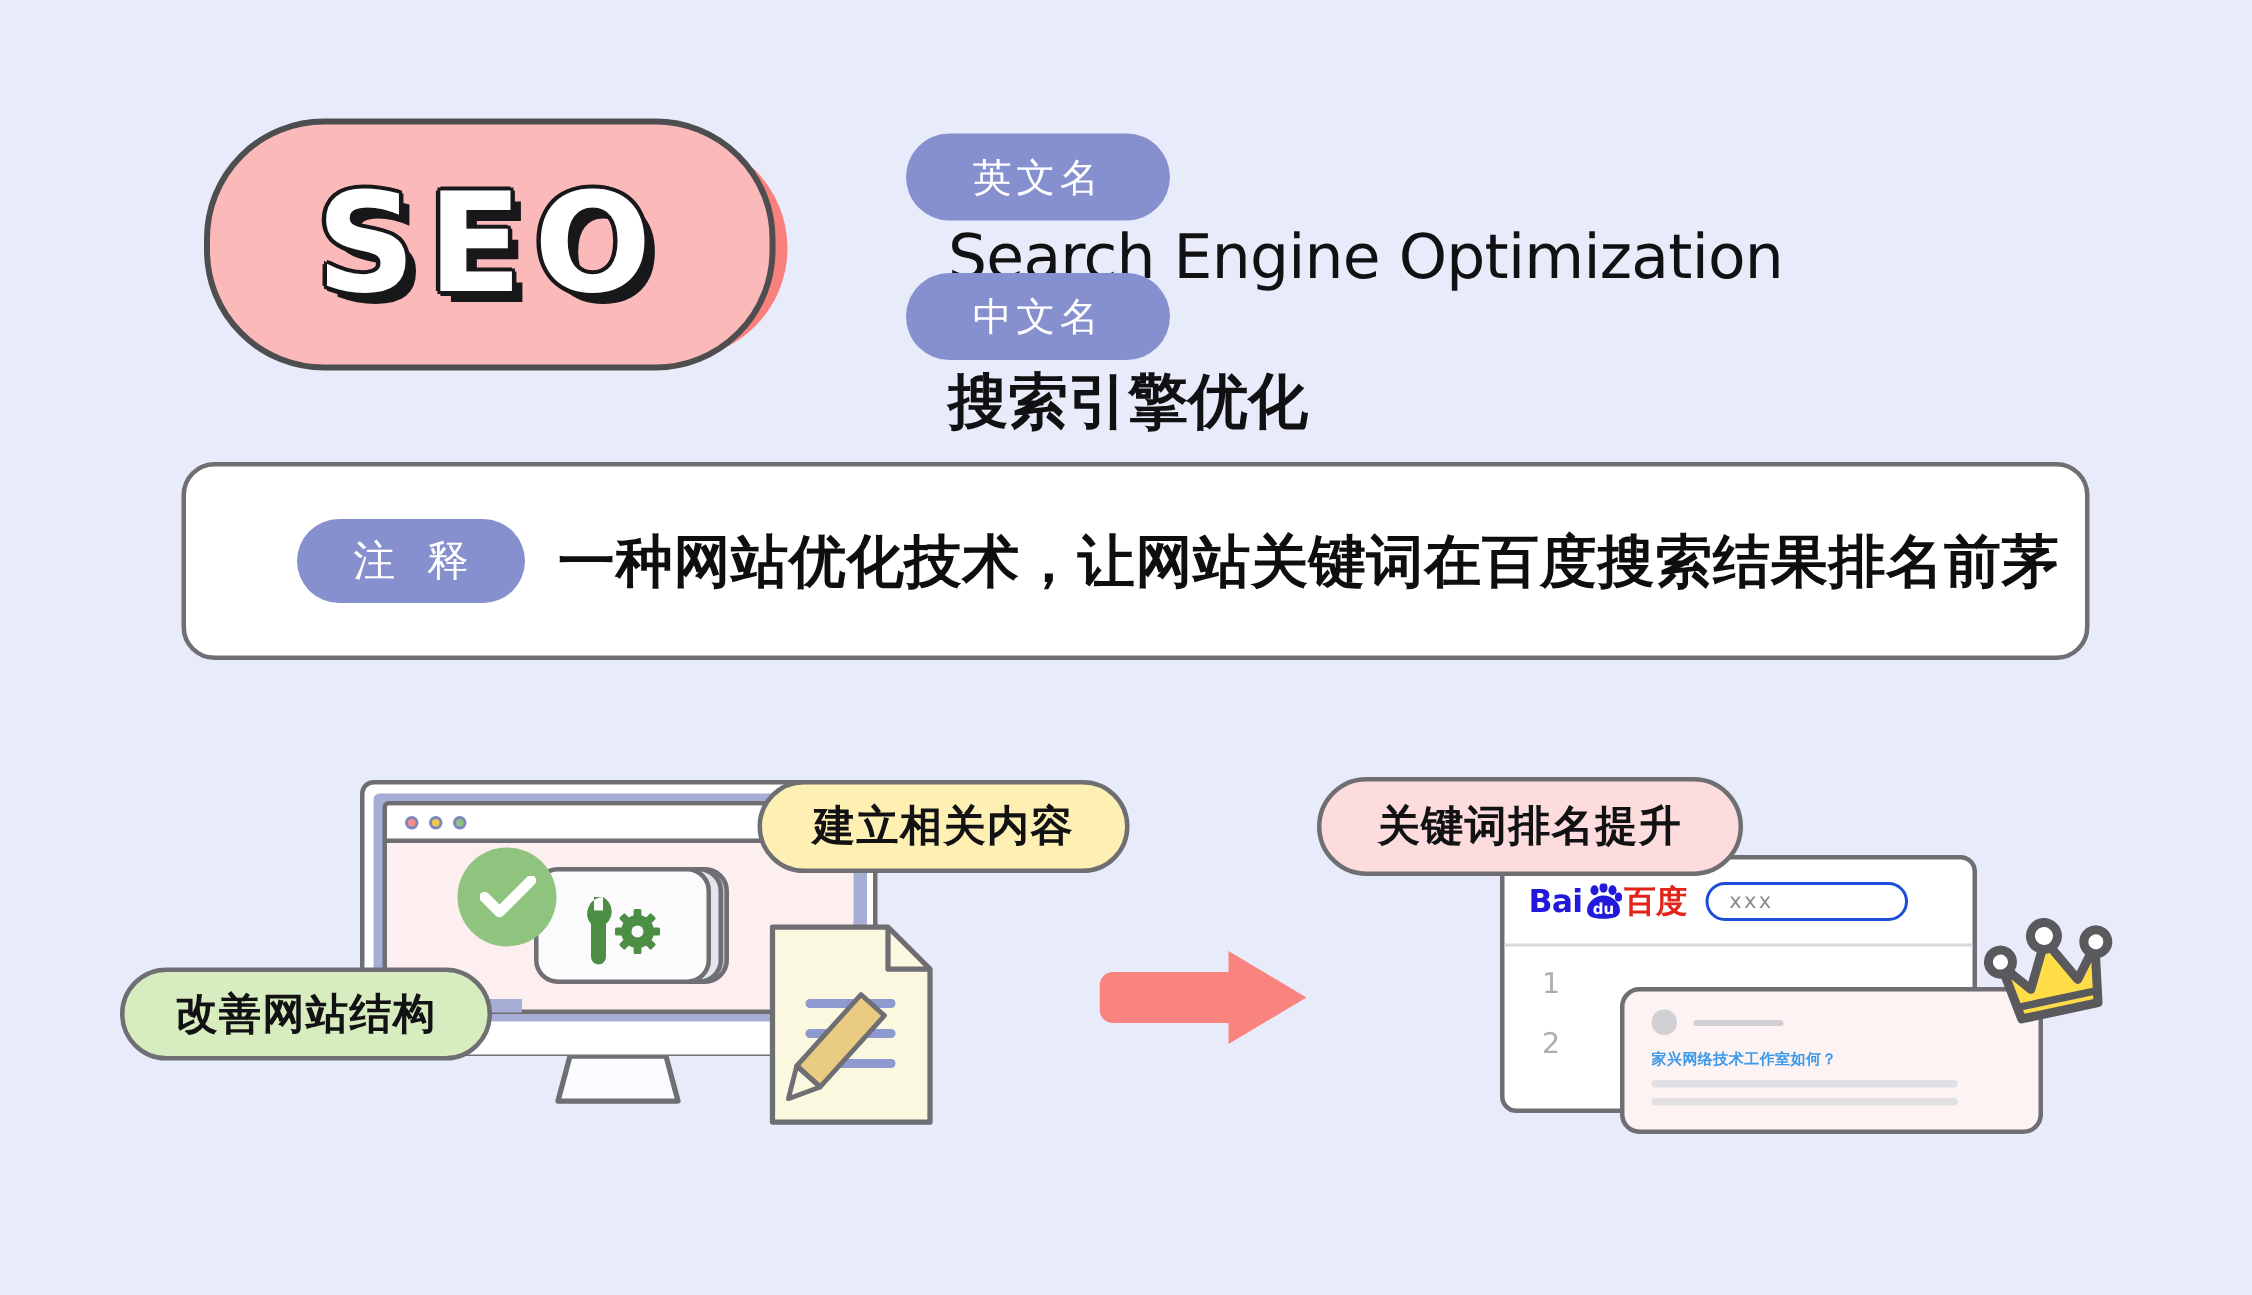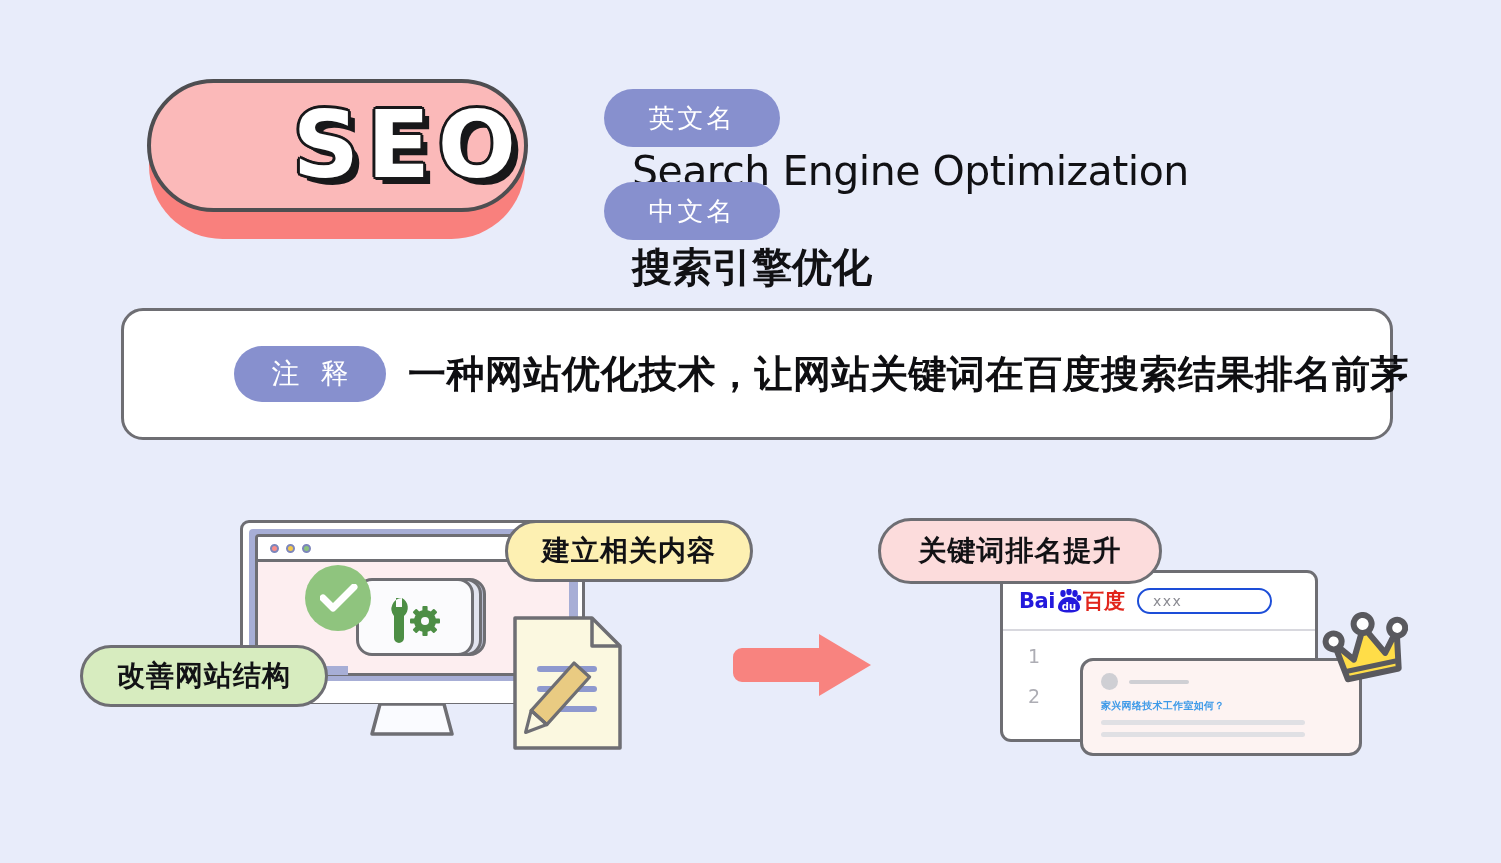--- a/index.html
+++ b/index.html
@@ -11,23 +11,23 @@
   }
   #root { position: relative; width: 1501px; height: 863px; }
 
   
   .seo-wrap { position: absolute; left: 135px; top: 79px; width: 390px; height: 160px; }
   .seo-shadow {
     position: absolute; left: 14px; top: 13px; width: 376px; height: 147px;
     background: #f9807d; border-radius: 80px;
   }
   .seo-pill {
-    position: absolute; left: 12px; top: 0; width: 381px; height: 133px;
+    position: absolute; left: 1px; top: 0; width: 381px; height: 168px;
     background: #fbb9b9; border: 4px solid #4e4e51; border-radius: 80px;
-    display: flex; align-items: center; justify-content: flex-end;
+    display: flex; align-items: center; justify-content: center;
   }
   .seo-text {
     font-size: 92px; font-weight: bold; color: #ffffff; letter-spacing: 8px;
     font-family: "DejaVu Sans", "Liberation Sans", sans-serif;
     text-shadow:
       3px 0 0 #18181a, -3px 0 0 #18181a, 0 3px 0 #18181a, 0 -3px 0 #18181a,
       2px 2px 0 #18181a, -2px 2px 0 #18181a, 2px -2px 0 #18181a, -2px -2px 0 #18181a,
       7px 7px 0 #18181a;
     line-height: 1;
   }
@@ -46,21 +46,21 @@
     margin-left: 28px; font-size: 40px; font-weight: bold; color: #111114;
     white-space: nowrap; letter-spacing: 0px;
     font-family: "DejaVu Sans", "Liberation Sans", sans-serif;
   }
   #en-value { font-weight: 500; letter-spacing: -0.5px; font-size: 41px; }
 
   
   .note-card {
     position: absolute; left: 121px; top: 308px; width: 1272px; height: 132px;
     background: #ffffff; border: 3px solid #6e6e73; border-radius: 22px;
-    display: flex; align-items: center; padding-left: 110px;
+    display: flex; align-items: center; padding-left: 74px;
   }
   .note-tag {
     flex: 0 0 auto; width: 152px; height: 56px; background: #8790ce; color: #ffffff;
     border-radius: 28px; display: flex; align-items: center; justify-content: center;
     font-size: 28px; letter-spacing: 6px; text-indent: 6px;
     font-family: "DejaVu Sans", "Liberation Sans", sans-serif;
   }
   .note-text {
     margin-left: 22px; font-size: 38px; font-weight: bold; color: #0e0e11;
     white-space: nowrap; letter-spacing: 0.5px;

